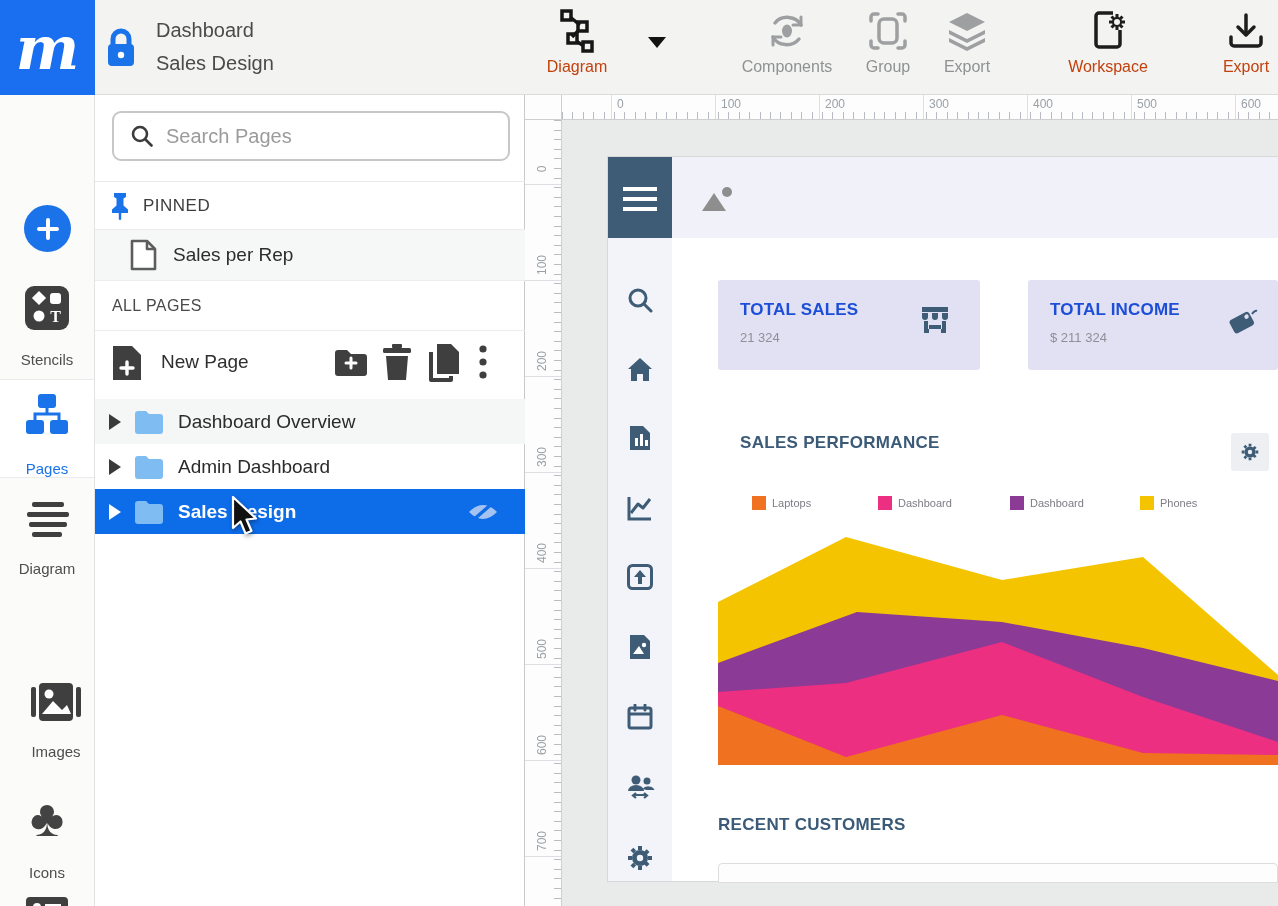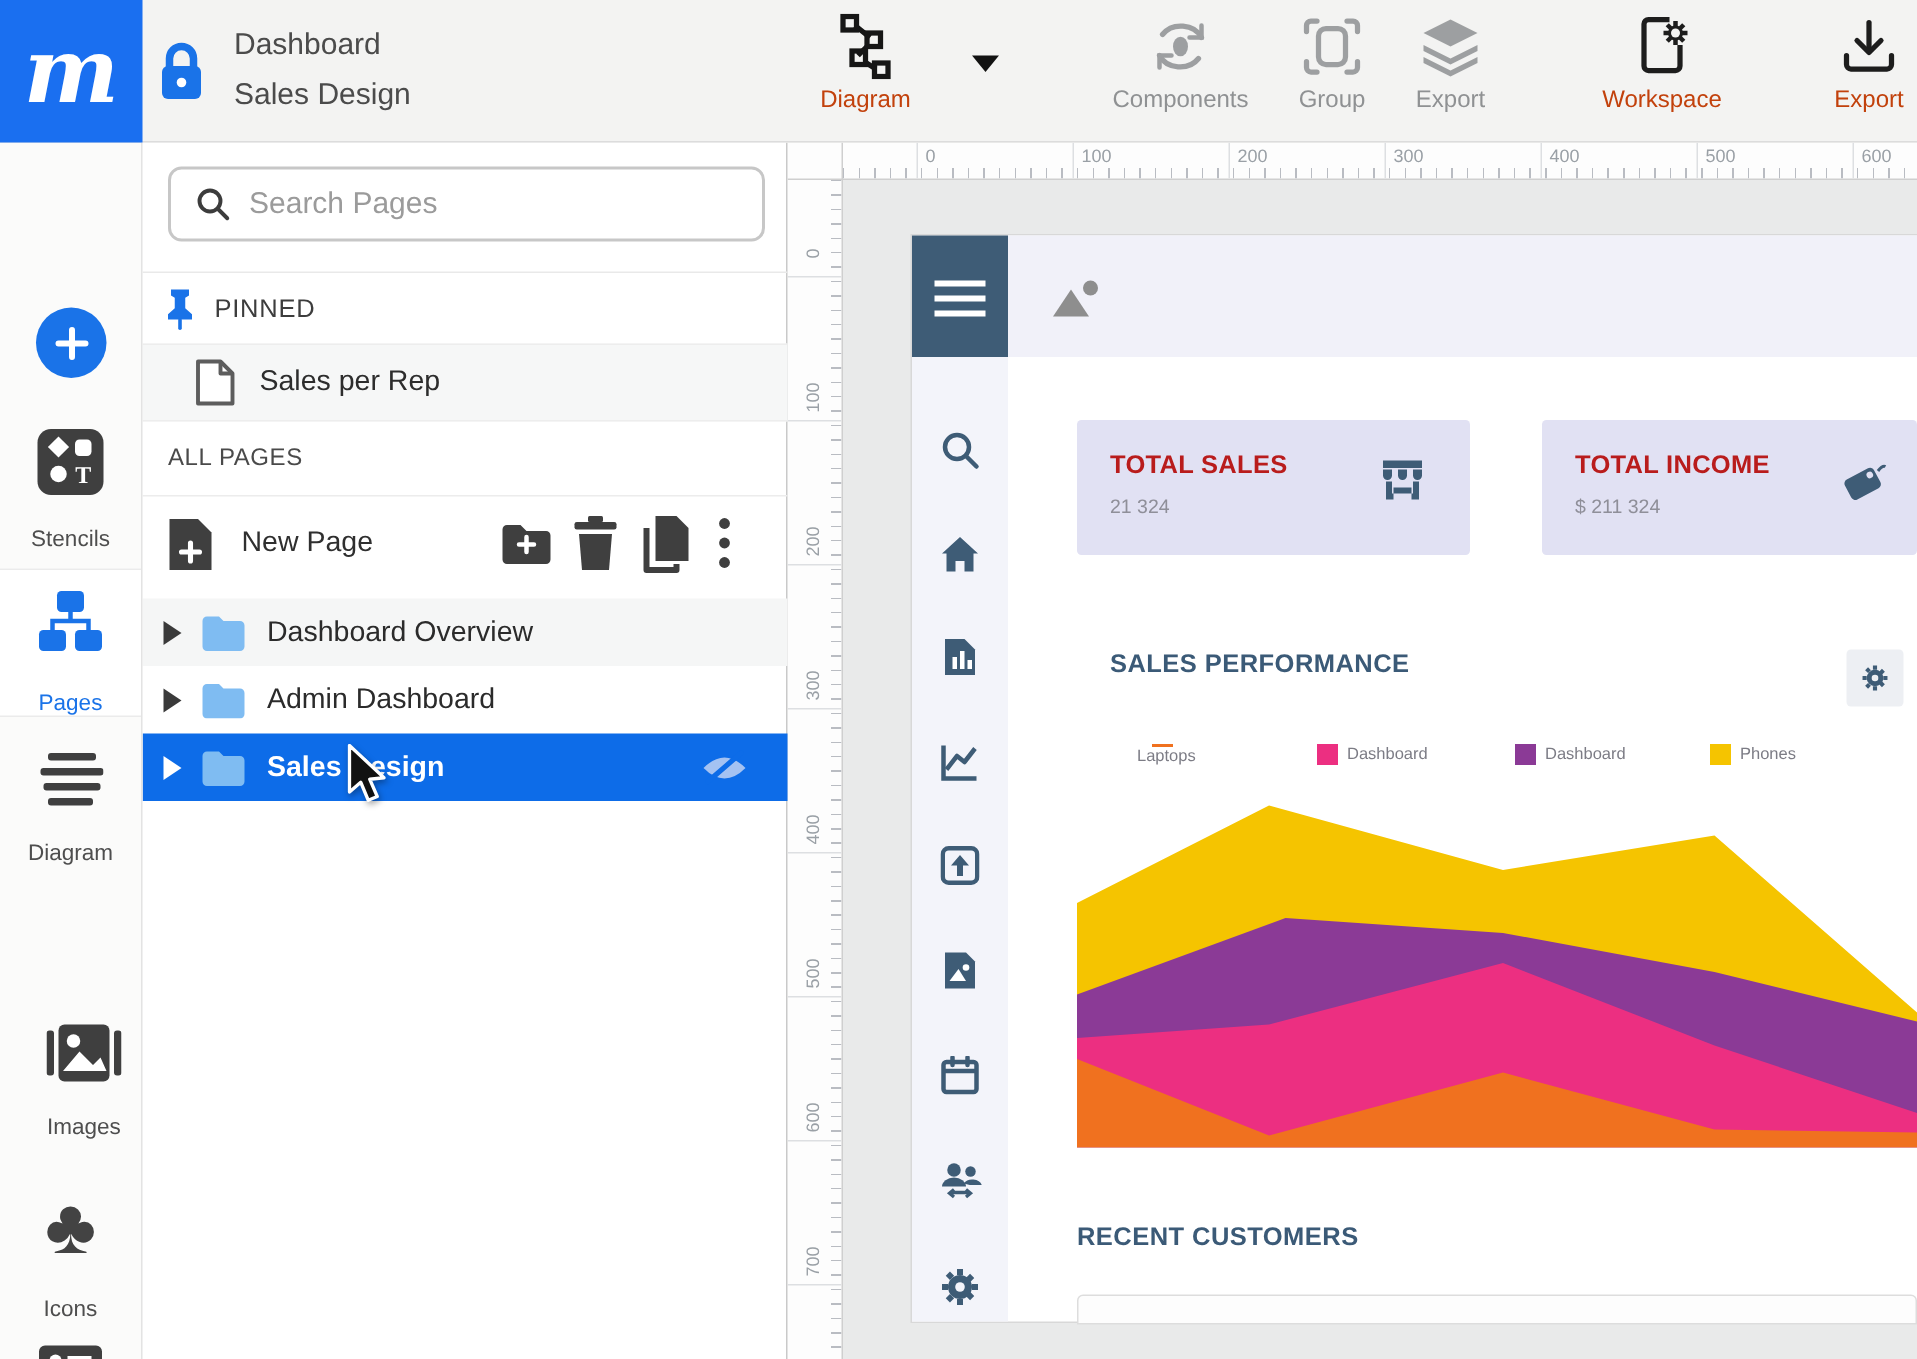--- a/index.html
+++ b/index.html
@@ -70,21 +70,21 @@
   .v-ruler .vmajor { position:absolute; left:0; right:0; height:1px; background:#dddfe2; }
 
   
   .page { position:absolute; left:83px; top:62px; width:670px; height:724px; background:#fff; box-shadow:0 0 0 1px #d8d8d8; }
   .mk-hamburger { position:absolute; left:0; top:0; width:64px; height:81px; background:#3e5c76; }
   .mk-hamburger i { position:absolute; left:15px; width:34px; height:4px; background:#fff; }
   .mk-topbar { position:absolute; left:64px; top:0; width:606px; height:81px; background:#f1f1f9; }
   .mk-sidebar { position:absolute; left:0; top:81px; width:64px; height:643px; background:#f3f4fa; }
   .mk-sideicon { position:absolute; left:19px; width:26px; height:26px; }
   .mk-card { position:absolute; top:123px; height:90px; background:#e1e1f3; border-radius:3px; }
-  .mk-card .ctitle { position:absolute; left:22px; top:20px; font-size:17px; font-weight:bold; color:#b91c1c; letter-spacing:0.2px; }
+  .mk-card .ctitle { position:absolute; left:22px; top:20px; font-size:17px; font-weight:bold; color:#1d4ed8; letter-spacing:0.2px; }
   .mk-card .cvalue { position:absolute; left:22px; top:50px; font-size:13px; color:#8f8f99; }
   .mk-section-title { position:absolute; font-size:17px; font-weight:bold; color:#3b5a77; letter-spacing:0.3px; }
   .mk-gearbtn { position:absolute; left:623px; top:276px; width:38px; height:38px; background:#edeff3; border-radius:3px;
                display:flex; align-items:center; justify-content:center; }
   .legend-item { position:absolute; top:339px; height:14px; display:flex; align-items:center; }
   .legend-item .sw { width:14px; height:14px; }
   .legend-item .ll { font-size:11px; color:#7c7c85; margin-left:6px; }
   .mk-table { position:absolute; left:110px; top:706px; width:560px; height:20px; background:#fdfdfd;
               border:1px solid #ddd; border-radius:4px 4px 0 0; }
 
@@ -520,21 +520,21 @@
           <g fill="#3e5c76">
               <path d="M11 1 h4 v4 h-4 Z M11 21 h4 v4 h-4 Z M1 11 v4 h4 v-4 Z M21 11 v4 h4 v-4 Z M3.5 5.5 l2.8 -2.8 2.8 2.8 -2.8 2.8 Z M16.9 19 l2.8 -2.8 2.8 2.8 -2.8 2.8 Z M3.5 20.5 l2.8 2.8 2.8 -2.8 -2.8 -2.8 Z M16.9 7 l2.8 -2.8 2.8 2.8 -2.8 2.8 Z"></path>
               <circle cx="13" cy="13" r="8"></circle>
             </g>
           <circle cx="13" cy="13" r="3.2" fill="#edeff3"></circle>
         </svg>
       </span>
     </div>
 
     <div id="legend">
-        <div class="legend-item" style="left: 144px; flex-direction: column;">
+        <div class="legend-item" style="left: 144px;">
           <span class="sw" style="background: rgb(240, 113, 31);"></span>
           <span class="ll">Laptops</span>
         </div>
         <div class="legend-item" style="left: 270px;">
           <span class="sw" style="background: rgb(236, 47, 129);"></span>
           <span class="ll">Dashboard</span>
         </div>
         <div class="legend-item" style="left: 402px;">
           <span class="sw" style="background: rgb(139, 58, 150);"></span>
           <span class="ll">Dashboard</span>

